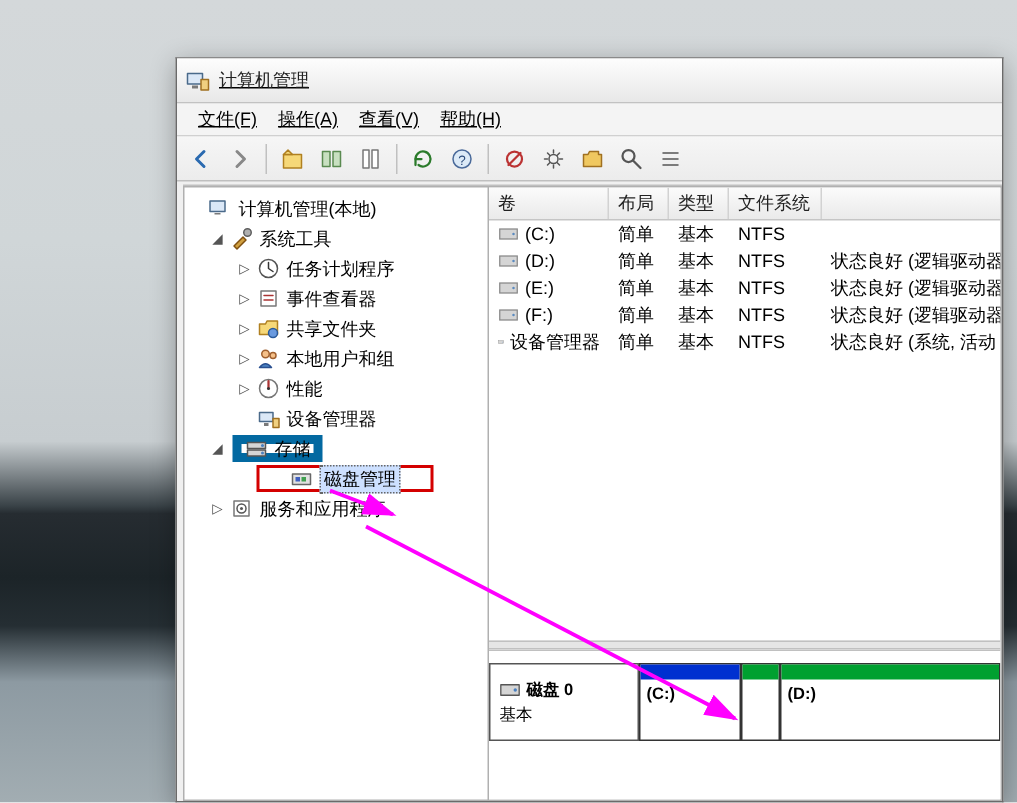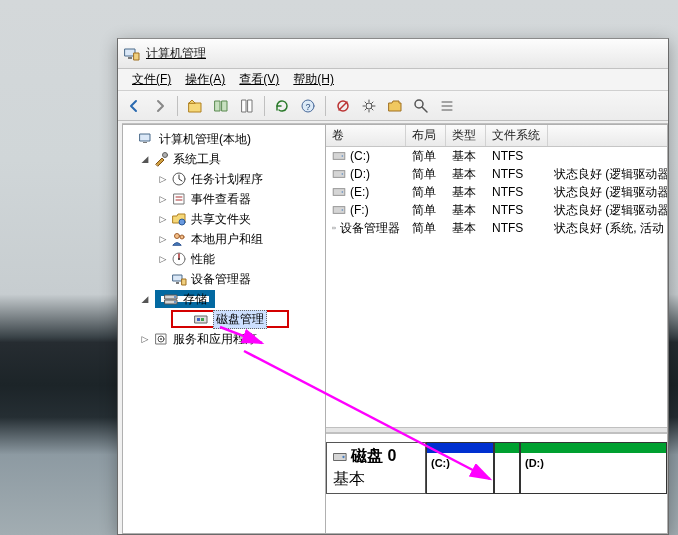--- a/index.html
+++ b/index.html
@@ -96,21 +96,21 @@
     margin-top: 190px;
   }
   .diskmap {
     flex: 1; border-top: 1px solid #c0c0c0; position: relative;
     background: #fff; overflow: hidden;
   }
   .disk-row { display: flex; height: 52px; }
   .disk-label {
     width: 100px; border: 1px solid #555; background: #fff;
     display: flex; flex-direction: column; justify-content: center;
-    padding: 4px 6px; font-size: 16px; gap: 2px;
+    padding: 4px 6px; font-size: 11px; gap: 2px;
   }
   .disk-label .top { display: flex; align-items: center; gap: 4px; }
   .part {
     border: 1px solid #333; display: flex; flex-direction: column;
     font-size: 11px; padding: 2px 4px; position: relative;
   }
   .part .stripe { position: absolute; top: 0; left: 0; right: 0; height: 10px; }
   .part .plabel { margin-top: 12px; font-weight: bold; font-size: 11px; }
   .annot {
     position: absolute; pointer-events: none; z-index: 50;

